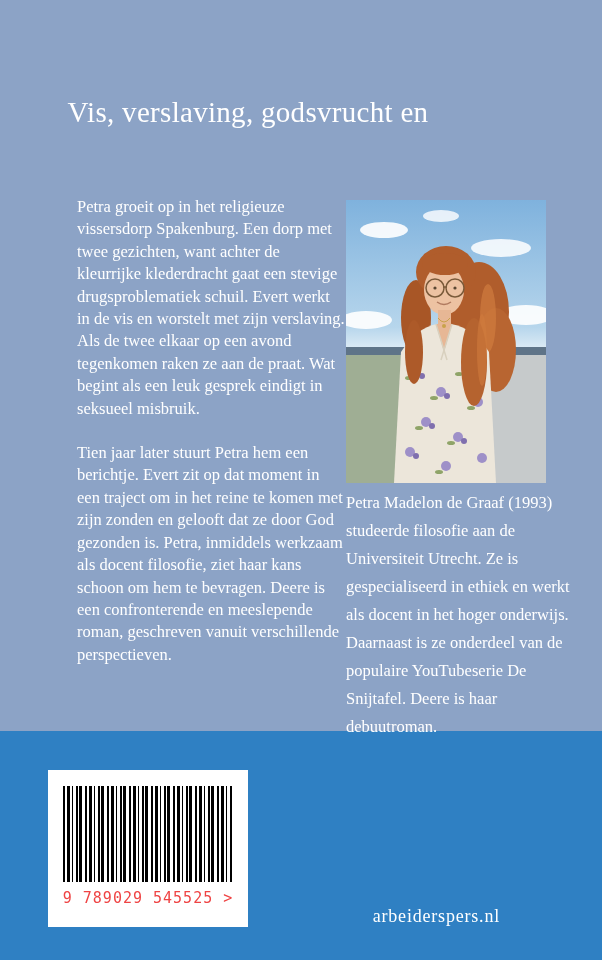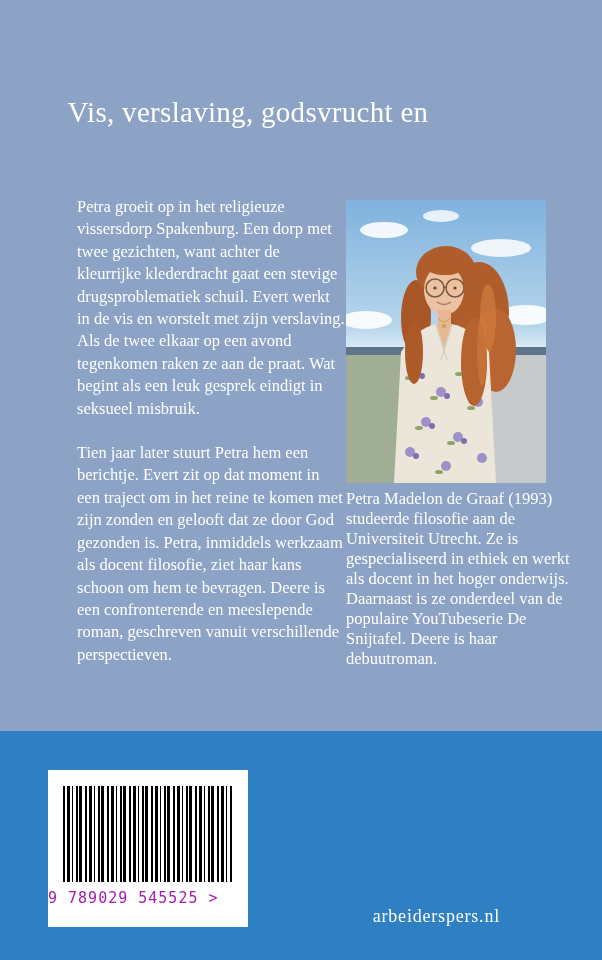--- a/index.html
+++ b/index.html
@@ -25,37 +25,37 @@
   .blurb p { margin:0; }
   .blurb p.second { margin-top:22px; }
   .em { }
   .photo-frame {
     position:absolute; left:346px; top:200px; width:200px; height:283px;
     overflow:hidden;
   }
   .photo-frame svg { display:block; }
   .bio {
     position:absolute; left:346px; top:489px; width:224px;
-    font-size:16.5px; line-height:20px;
+    font-size:16.5px; line-height:28px;
   }
   .barcode-box {
     position:absolute; left:48px; top:770px; width:200px; height:157px;
     background:#ffffff;
   }
   .bars {
     margin:16px auto 7px auto; width:170px; height:96px;
     background:repeating-linear-gradient(90deg,
       #000 0px, #000 2px, #fff 2px, #fff 4px,
       #000 4px, #000 7px, #fff 7px, #fff 9px,
       #000 9px, #000 10px, #fff 10px, #fff 13px,
       #000 13px, #000 15px, #fff 15px, #fff 16px,
       #000 16px, #000 19px, #fff 19px, #fff 22px);
   }
   .barcode-number {
-    color:#a21caf; text-align:left;
+    color:#ef4444; text-align:center;
     font-family:"DejaVu Sans Mono", monospace;
     font-size:15px; letter-spacing:1px; white-space:nowrap;
   }
   .publisher {
     position:absolute; left:280px; top:906px; width:220px;
     text-align:right; font-size:18px; letter-spacing:0.8px;
   }
 </style>
 </head>
 <body>

